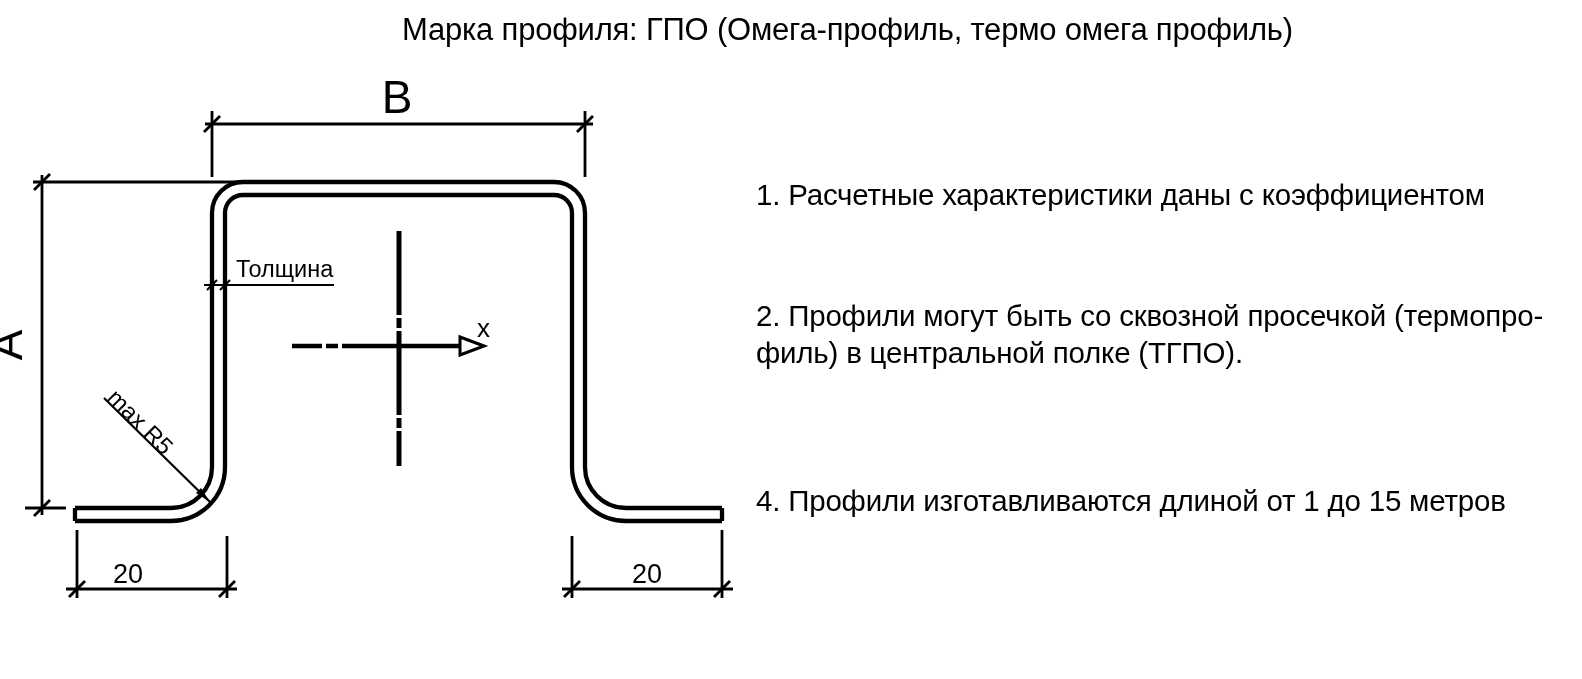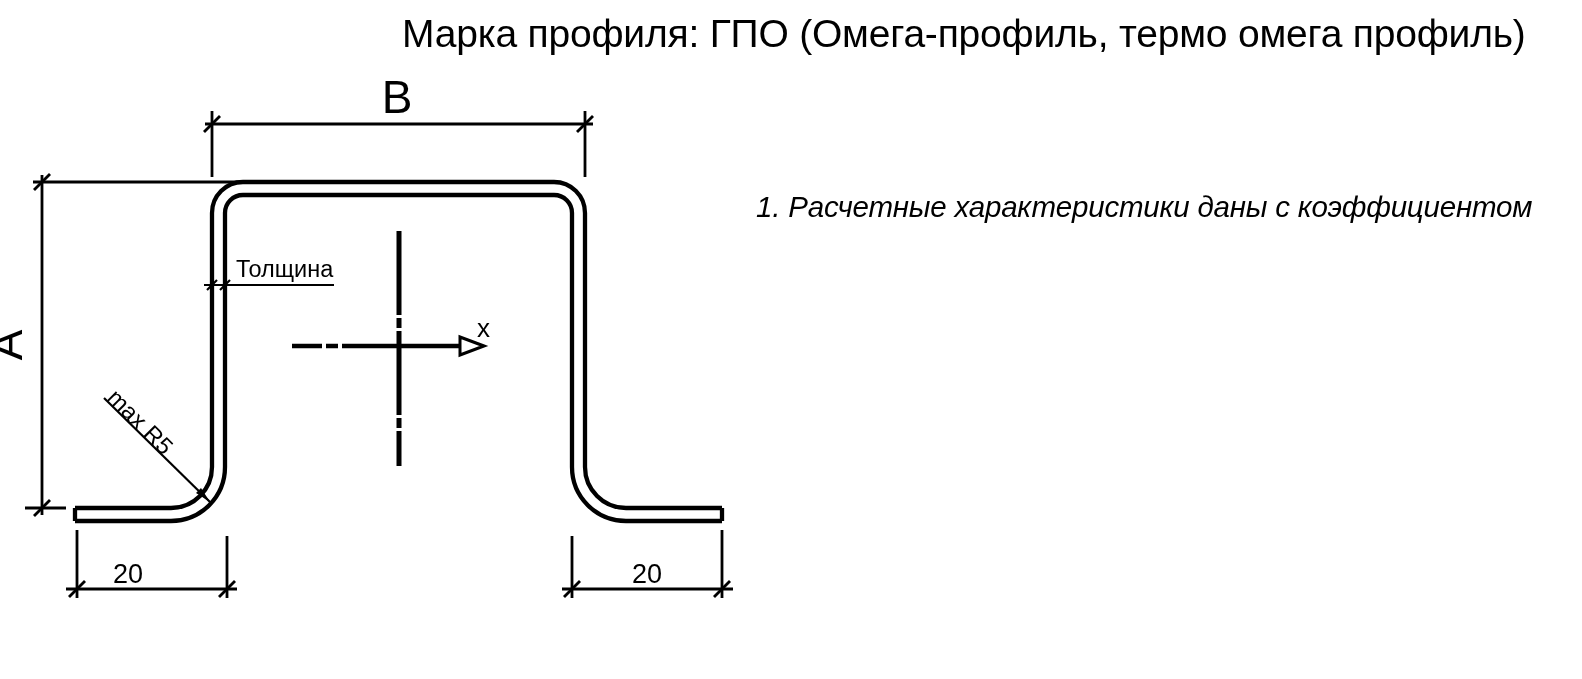--- a/index.html
+++ b/index.html
@@ -7,30 +7,30 @@
     width:1582px;height:679px;
     background:#ffffff;
     font-family:"Liberation Sans", sans-serif;
     color:#000;
     position:relative;
     overflow:hidden;
   }
   .stage{position:absolute;inset:0;width:1582px;height:679px;}
   .title{
     position:absolute;left:402px;top:12px;
-    font-size:39px;letter-spacing:-0.2px;
+    font-size:31px;letter-spacing:-0.2px;
     white-space:nowrap;color:#000;
   }
   .note{
     position:absolute;left:756px;
     font-size:29.5px;line-height:37px;
     letter-spacing:-0.2px;
     white-space:nowrap;color:#000;
   }
-  .n1{top:188px;font-style:italic;} .n2{top:297px;} .n3{top:410px;} .n4{top:482px;} .n5{top:556px;}
+  .n1{top:176px;} .n2{top:297px;} .n3{top:410px;} .n4{top:482px;} .n5{top:556px;}
   svg{position:absolute;left:0;top:0;}
   svg text{font-family:"Liberation Sans", sans-serif;fill:#000;}
   .thin{stroke:#000;stroke-width:2.8;fill:none;}
   .thick{stroke:#000;stroke-width:4.3;fill:none;}
   .leader{stroke:#000;stroke-width:2.2;fill:none;}
   .cl{stroke:#000;fill:none;}
 </style>
 </head>
 <body>
 
@@ -100,14 +100,21 @@
       <path class="cl" stroke-width="5" stroke-dasharray="84 3 10 3" d="M399,231 V466"></path>
       <path class="cl" stroke-width="4.5" stroke-dasharray="30 4 12 4 400" d="M292,346 H461"></path>
       <polygon points="484,346 460,337 460,355" fill="#ffffff" stroke="#000" stroke-width="3"></polygon>
       <text x="477" y="337" font-size="26">x</text>
     </g>
   </svg>
 
   <div class="note n1">
     <div>1. Расчетные характеристики даны с коэффициентом</div>
   </div>
+  <div class="note n2">
+    <div>2. Профили могут быть со сквозной просечкой (термопро-</div>
+    <div>филь) в центральной полке (ТГПО).</div>
+  </div>
+  <div class="note n4">
+    <div>4. Профили изготавливаются длиной от 1 до 15 метров</div>
+  </div>
 
 </div>
 
 </body></html>

